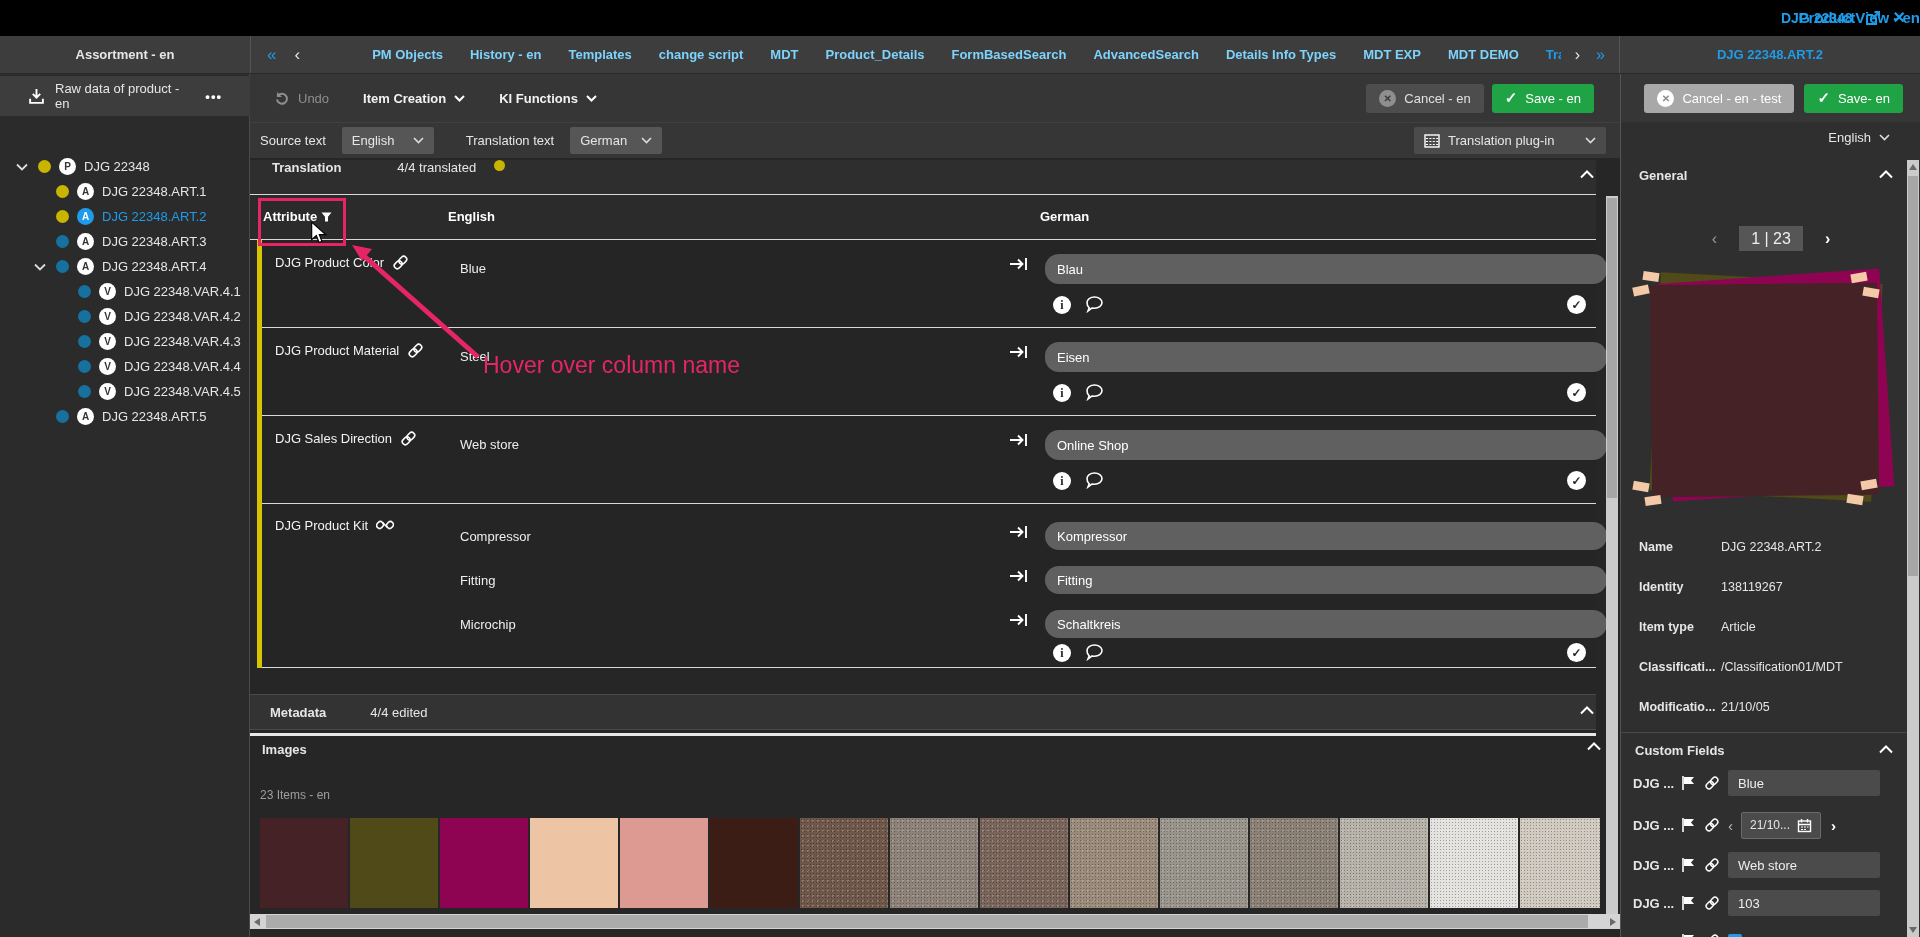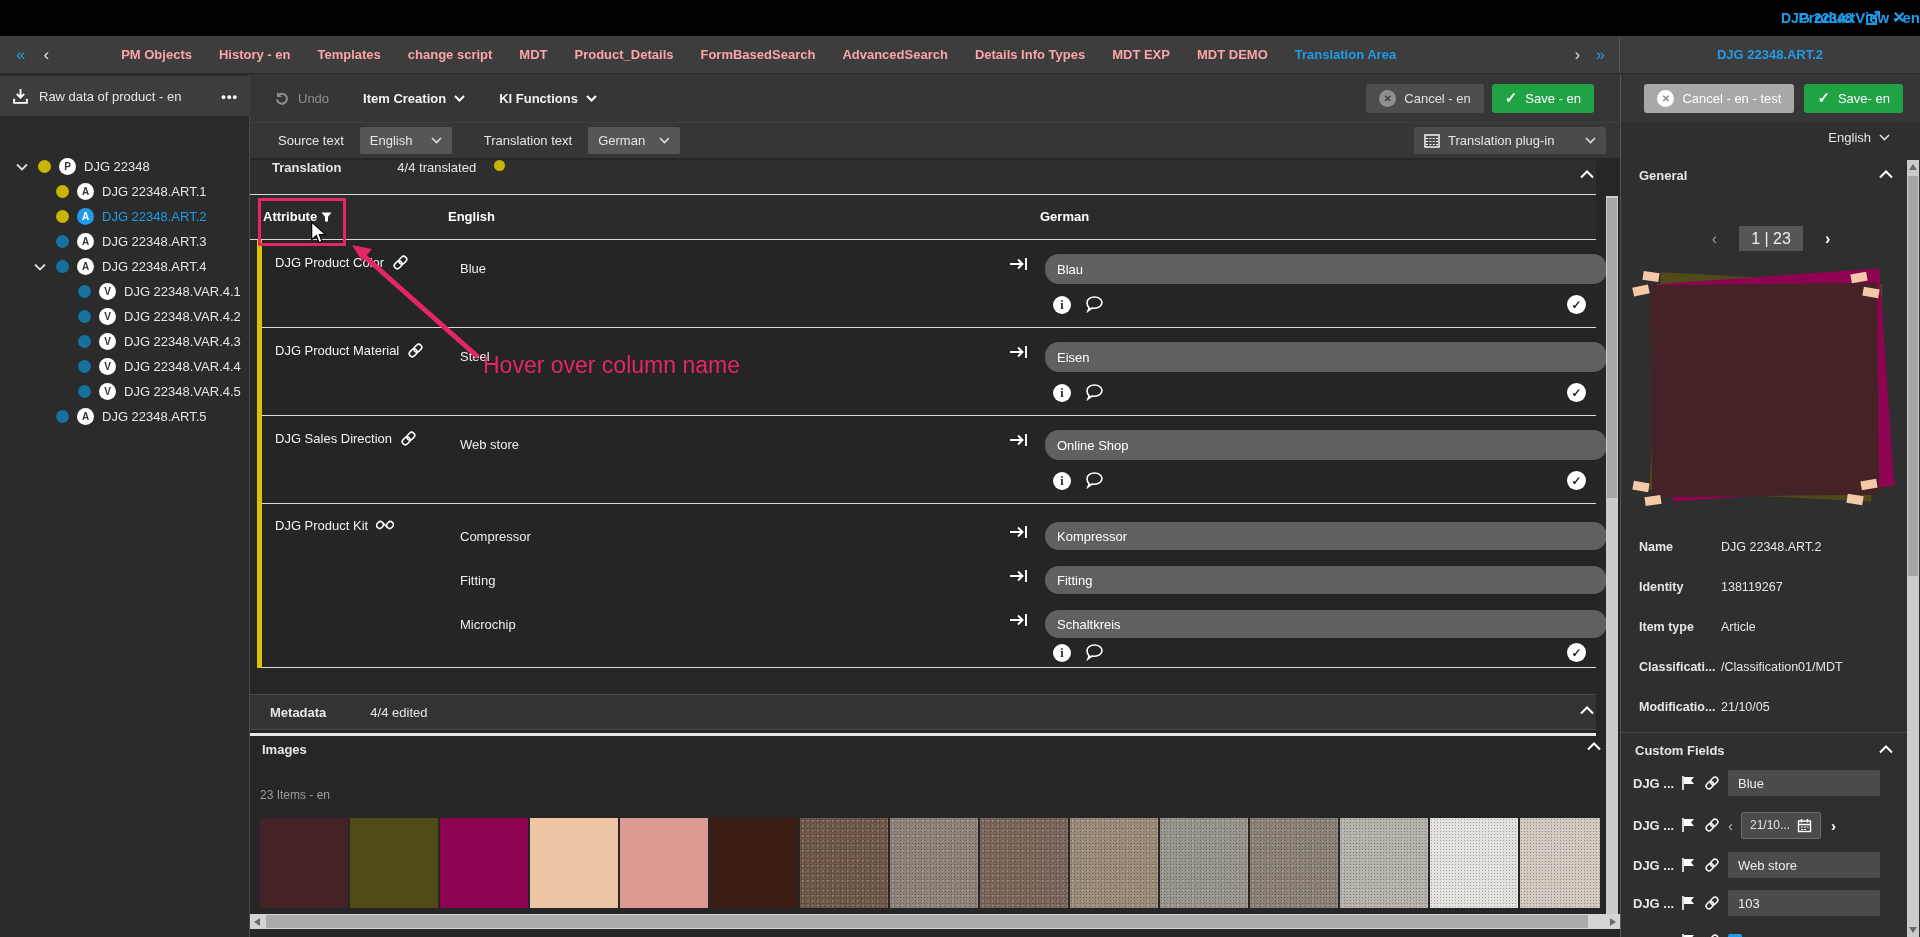--- a/index.html
+++ b/index.html
@@ -10,27 +10,27 @@
   .topbar{position:absolute;left:0;top:0;width:1920px;height:36px;background:#000;}
   .topbar .title{position:absolute;left:0;right:0;top:9px;text-align:right;color:#1e9ce9;font-weight:bold;font-size:15px;}
   .topbar .right{position:absolute;right:14px;top:8px;display:flex;align-items:center;gap:12px;color:#1e9ce9;font-weight:bold;font-size:14px;}
   .topbar .right .ico{color:#1e9ce9}
   
   .tabbar{position:absolute;left:0;top:36px;width:1920px;height:38px;background:#3d3d3d;display:flex;align-items:stretch;border-bottom:1px solid #2a2a2a;box-sizing:border-box;}
   .tabbar .leftcell{width:250px;display:flex;align-items:center;justify-content:center;border-right:1px solid #555;font-weight:bold;}
   .tabbar .navarrows{display:flex;align-items:center;gap:18px;padding:0 18px 0 16px;font-size:17px;}
   .tabbar .navarrows .blue{color:#1e9ce9}
   .tabbar .tabs{flex:1;display:flex;align-items:center;gap:27px;padding-left:54px;font-weight:bold;white-space:nowrap;overflow:hidden;}
-  .tabbar .tab{color:#fca5a5;cursor:pointer}
+  .tabbar .tab{color:#7dd3fc;cursor:pointer}
   .tabbar .tab.active{color:#1e9ce9}
   .tabbar .endarrows{display:flex;align-items:center;gap:16px;padding:0 14px;font-size:16px;}
   .tabbar .rightcell{width:300px;display:flex;align-items:center;justify-content:center;border-left:1px solid #555;color:#1e9ce9;font-weight:bold;}
   
   .sidebar{position:absolute;left:0;top:74px;width:250px;height:863px;background:#2b2b2b;border-right:1px solid #4a4a4a;box-sizing:border-box;}
-  .sb-head{position:absolute;left:0;top:2px;width:250px;height:40px;background:#3d3d3d;display:flex;align-items:center;gap:10px;padding:0 12px;box-sizing:border-box;}
+  .sb-head{position:absolute;left:0;top:2px;width:250px;height:40px;background:#3d3d3d;display:flex;align-items:center;gap:10px;padding:0 28px;box-sizing:border-box;}
   .sb-head .lbl{flex:1;font-size:13px}
   .sb-head .dots{letter-spacing:1px;color:#fff;font-weight:bold}
   .titem{position:absolute;width:250px;height:25px;display:flex;align-items:center;gap:8px;box-sizing:border-box;cursor:pointer;}
   .titem .chev{width:14px;height:8px;flex:0 0 auto}
   .titem .dot{width:13px;height:13px;border-radius:50%;flex:0 0 auto}
   .dot.yellow{background:#c9b400}.dot.blue{background:#17719e}
   .titem .circ{width:17px;height:17px;border-radius:50%;background:#fff;color:#333;font-size:10px;font-weight:bold;
     display:flex;align-items:center;justify-content:center;flex:0 0 auto}
   .titem.selected .circ{background:#1e9ce9;color:#fff}
   .titem.selected .tlabel{color:#1e9ce9}
@@ -126,20 +126,21 @@
         <svg width="16" height="16" viewBox="0 0 16 16">
             <path d="M2 5h6M2 5v9h9v-6" fill="none" stroke="#1e9ce9" stroke-width="2"></path>
             <path d="M8 8 L14 2M9.5 2H14v4.5" fill="none" stroke="#1e9ce9" stroke-width="2"></path>
           </svg>
       </span>
       <span class="ico" style="font-size:16px;font-weight:bold">✕</span>
     </div>
   </div>
 
   <div class="tabbar">
+    <div class="leftcell">Assortment - en</div>
     <div class="navarrows">
       <span class="blue">«</span>
       <span>‹</span>
     </div>
     <div class="tabs">
       <span class="tab">PM Objects</span>
       <span class="tab">History - en</span>
       <span class="tab">Templates</span>
       <span class="tab">change script</span>
       <span class="tab">MDT</span>
@@ -270,21 +271,21 @@
         <span class="cx">✕</span>
         <span>Cancel - en</span>
       </div>
       <div class="btn green" style="margin-right:26px">
         <span style="font-weight:bold;font-size:15px">✓</span>
         <span>Save - en</span>
       </div>
     </div>
 
     <div class="m-langrow">
-      <span style="margin-left:28px">Source text</span>
+      <span style="margin-left:10px">Source text</span>
       <div class="sel" style="width:92px;margin-left:16px">
         <span>English</span>
         <svg width="11" height="7" viewBox="0 0 11 7">
             <path d="M1 1 5.5 5.5 10 1" fill="none" stroke="#ddd" stroke-width="1.6"></path>
           </svg>
       </div>
       <span style="margin-left:32px">Translation text</span>
       <div class="sel" style="width:92px;margin-left:16px">
         <span>German</span>
         <svg width="11" height="7" viewBox="0 0 11 7">

